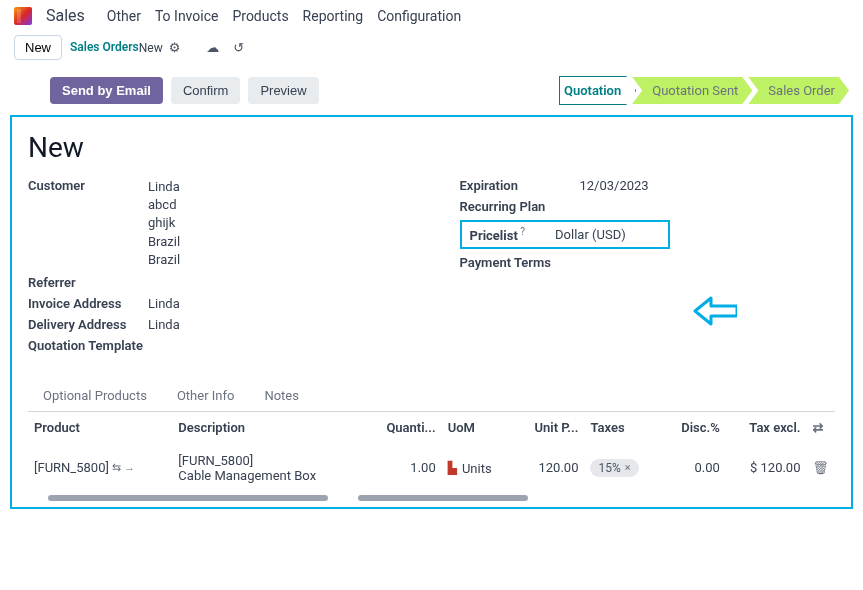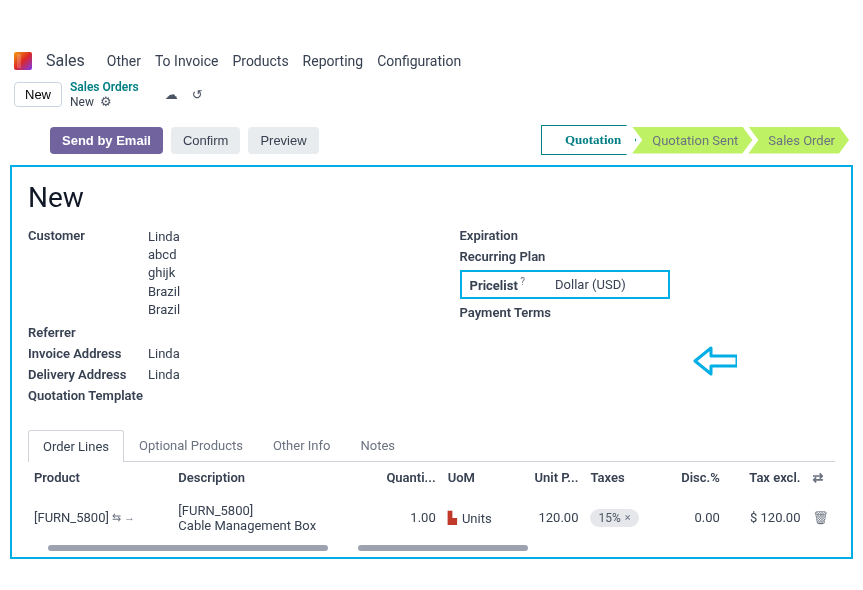--- a/index.html
+++ b/index.html
@@ -1,35 +1,35 @@
 <!DOCTYPE html>
 <html><head>
 <meta charset="utf-8">
 <style>
   * { box-sizing: border-box; margin: 0; padding: 0; }
   body { font-family: -apple-system, BlinkMacSystemFont, "Segoe UI", Roboto, sans-serif; font-size: 13px; background: #fff; color: #374151; width: 863px; }
-  .topnav { display: flex; align-items: center; padding: 6px 14px; gap: 14px; margin-top: 45px; }
+  .topnav { display: flex; align-items: center; padding: 6px 14px; gap: 14px; }
   .logo { width: 18px; height: 18px; background: linear-gradient(135deg,#f59e0b,#dc2626,#7c3aed); border-radius:2px; position:relative; }
   .logo::after{content:"";position:absolute;left:3px;top:2px;width:4px;height:14px;background:#fff3;}
   .appname { font-size: 16px; font-weight: 400; color:#374151; margin-right: 8px;}
   .topnav a { color:#374151; font-size:14px; text-decoration:none; }
   .crumbs { display:flex; align-items:center; padding: 4px 14px 10px 14px; gap:8px;}
   .new-btn { border:1px solid #cbd5e1; background:#fff; padding:4px 10px; border-radius:4px; font-size:13px; }
-  .crumbcol { display:flex; flex-direction:column; font-size:12px;}
+  .crumbcol { display:flex; flex-direction:row; font-size:12px;}
   .crumbtitle { color:#017e84; font-weight:600;}
   .crumbsub { color:#374151; display:flex; align-items:center; gap:6px;}
   .gear,.cloud,.undo { font-size:13px; color:#4b5563; cursor:pointer;}
   .actionrow { display:flex; align-items:center; justify-content:space-between; padding: 6px 14px 10px 14px; margin-left: 36px;}
   .leftactions { display:flex; gap:8px;}
   .btn { padding:6px 12px; border:none; border-radius:4px; font-size:13px; cursor:pointer; }
   .btn-primary { background:#71639e; color:#fff; font-weight:600;}
   .btn-light { background:#e9ecef; color:#374151;}
   .stages { display:flex; align-items:center; }
   .stage { padding:6px 14px 6px 20px; font-size:13px; color:#6b7280; position:relative; background:#bef264; clip-path: polygon(0 0, calc(100% - 10px) 0, 100% 50%, calc(100% - 10px) 100%, 0 100%, 10px 50%); margin-left:-4px;}
-  .stage.first{clip-path: polygon(0 0, calc(100% - 10px) 0, 100% 50%, calc(100% - 10px) 100%, 0 100%); padding-left:23px;font-family:Liberation Serif, serif;}
+  .stage.first{clip-path: polygon(0 0, calc(100% - 10px) 0, 100% 50%, calc(100% - 10px) 100%, 0 100%); padding-left:4px;}
   .stage.active { background:#fff; color:#017e84; font-weight:600; border:1px solid #017e84;}
   .formwrap { margin:0 10px 10px 10px; border:2px solid #00aee6; padding: 14px 16px 6px 16px; position:relative;}
   .doctitle { font-size:28px; font-weight:400; margin-bottom:14px; color:#111827;}
   .twocol { display:flex; gap:56px;}
   .col { flex:1;}
   .fieldrow { display:flex; margin-bottom:6px; font-size:13px;}
   .flabel { width:120px; color:#374151; font-weight:600; font-size:13px;}
   .fval { flex:1; color:#374151;}
   .fval .line{ display:block; line-height:1.4;}
   .pricelistbox { border:2px solid #00aee6; padding:4px 8px; display:inline-flex; align-items:center; gap:30px; width:210px;}
@@ -126,20 +126,21 @@
       </div>
       <div class="fieldrow">
         <div class="flabel" style="width:160px">Quotation Template</div>
         <div class="fval"></div>
       </div>
     </div>
 
     <div class="col" style="position:relative;">
       <div class="fieldrow">
         <div class="flabel">Expiration</div>
+        <div class="fval">12/03/2023</div>
       </div>
       <div class="fieldrow">
         <div class="flabel">Recurring Plan</div>
         <div class="fval"></div>
       </div>
       <div class="fieldrow">
         <div class="pricelistbox">
           <span>
             <b>Pricelist</b><span class="qmark"> ?</span>
           </span>
@@ -152,21 +153,20 @@
       </div>
       <div class="arrow">
         <svg viewBox="0 0 44 30">
             <path d="M44 10 L18 10 L18 2 L2 15 L18 28 L18 20 L44 20 Z" fill="none" stroke="#00aee6" stroke-width="3" stroke-linejoin="round"></path>
           </svg>
       </div>
     </div>
   </div>
 
   <div class="tabs">
-    <div class="tab active">Order Lines</div>
     <div class="tab">Optional Products</div>
     <div class="tab">Other Info</div>
     <div class="tab">Notes</div>
   </div>
 
   <div class="tablewrap">
     <table>
       <thead>
         <tr>
           <th>Product</th>

